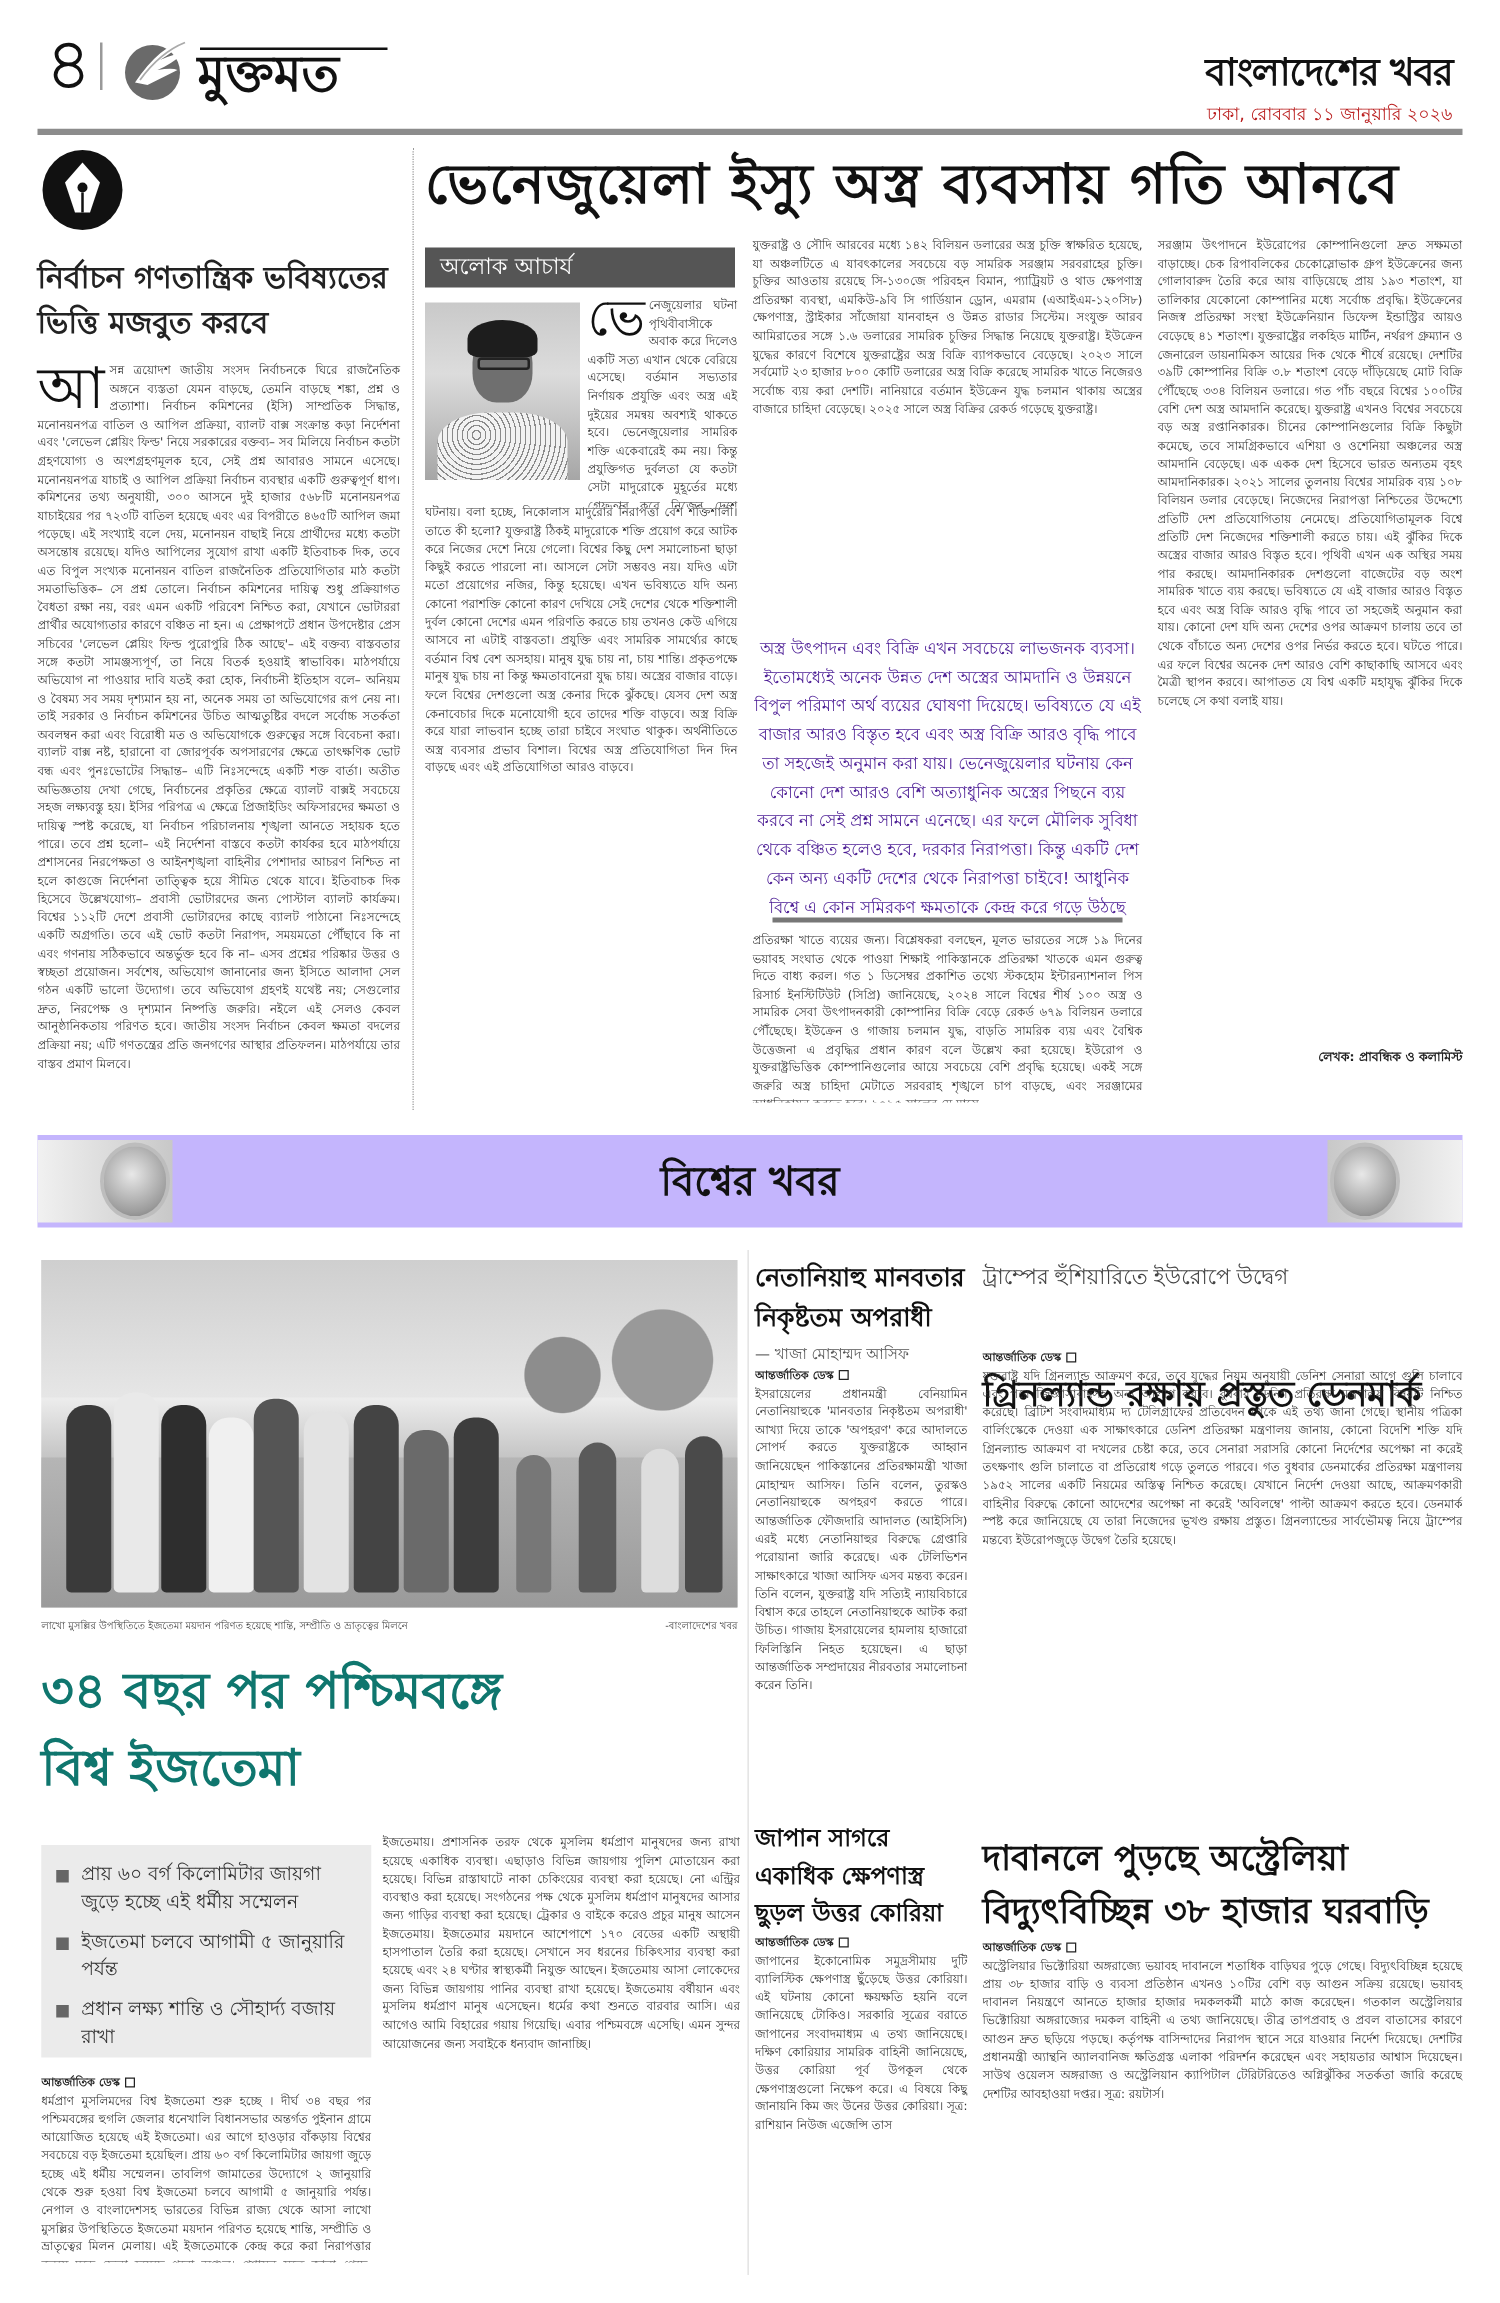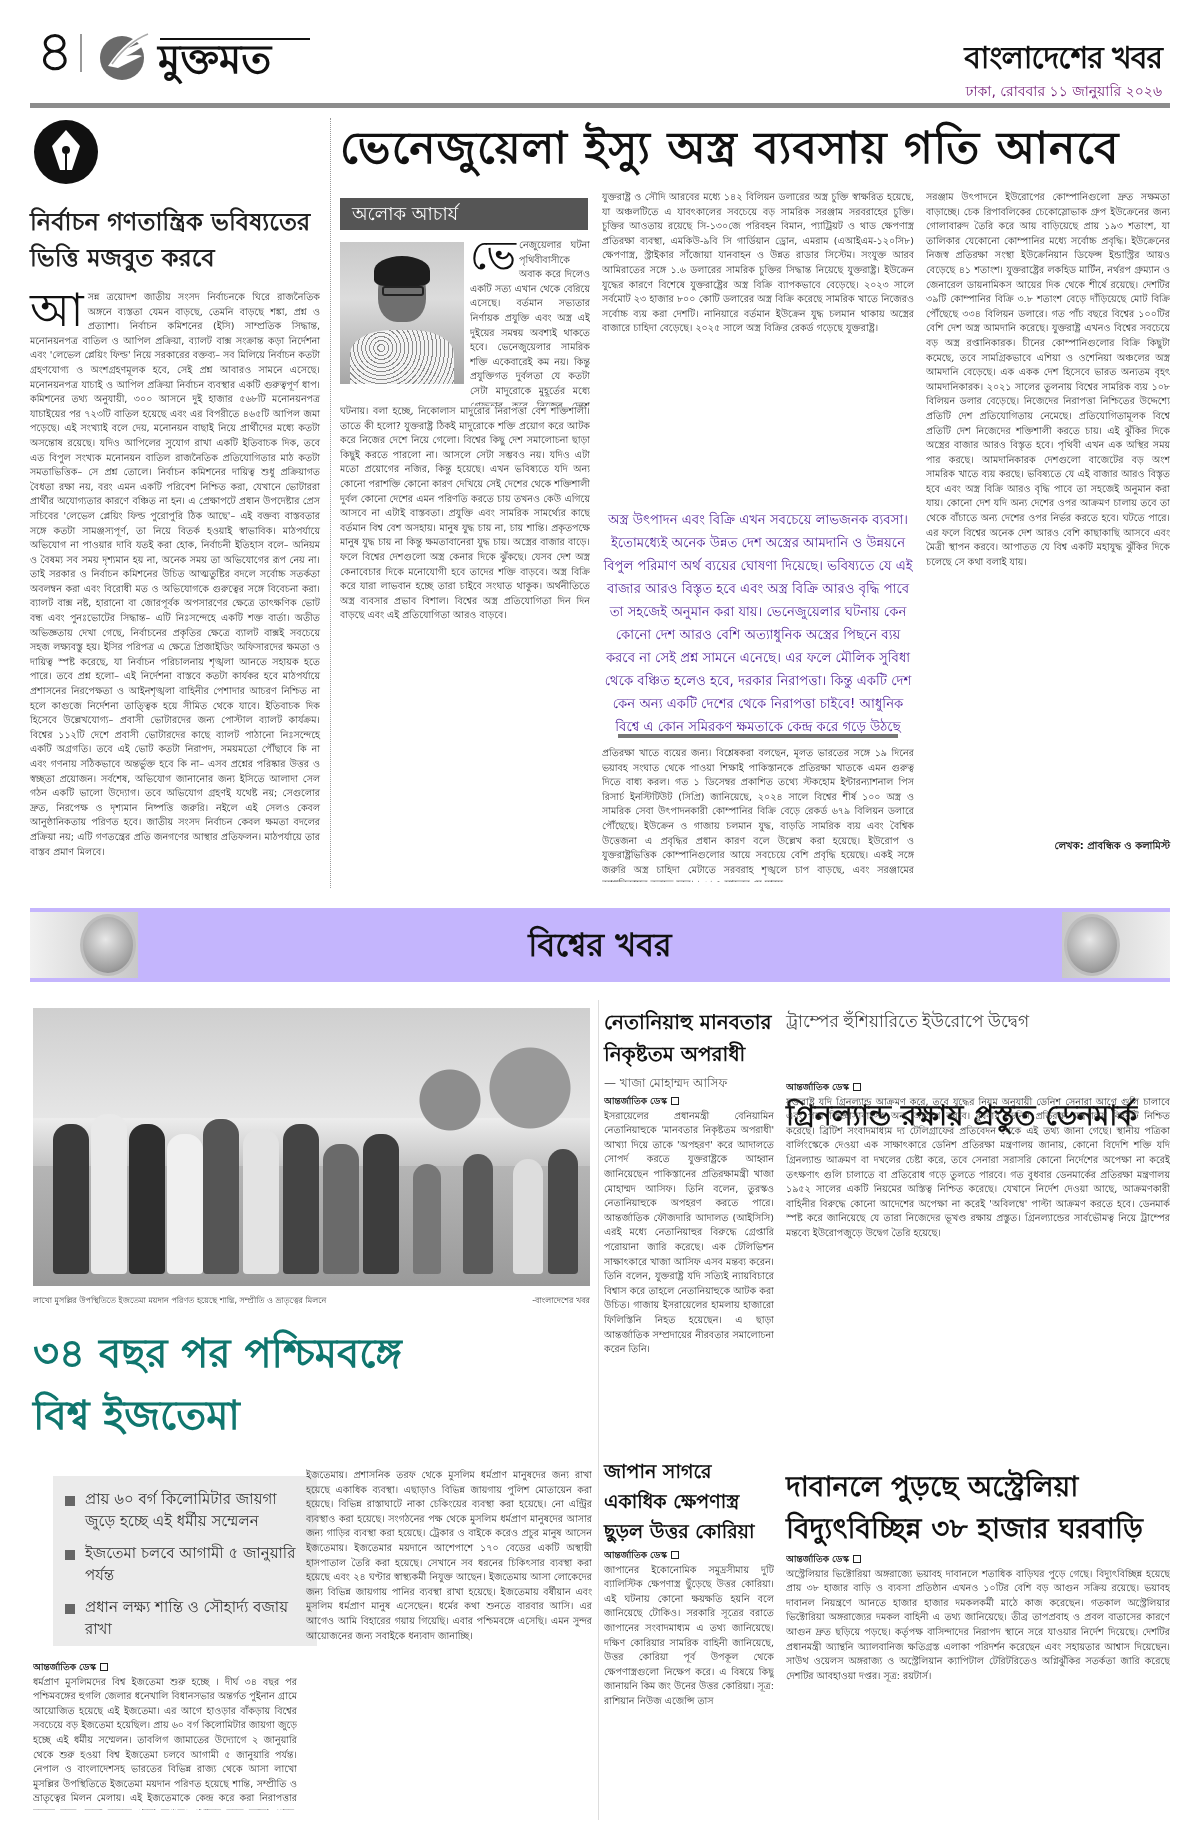--- a/index.html
+++ b/index.html
@@ -7,21 +7,21 @@
   body { font-family: "DejaVu Sans", sans-serif; color: #222; position: relative; }
 
   
   .masthead { position: absolute; left: 0; top: 0; width: 1200px; height: 110px; }
   .page-no { position: absolute; left: 36px; top: 22px; font-family: "DejaVu Serif", serif; font-size: 58px; color: #111; line-height: 1; }
   .pn-sep { position: absolute; left: 80px; top: 34px; width: 2px; height: 38px; background: #999; }
   .section-logo { position: absolute; left: 98px; top: 26px; width: 54px; height: 58px; }
   .section-name { position: absolute; left: 158px; top: 28px; font-family: "DejaVu Serif", serif; font-size: 40px; font-weight: bold; color: #111; }
   .section-line { position: absolute; left: 158px; top: 40px; width: 148px; height: 2px; background: #111; }
   .paper-name { position: absolute; right: 38px; top: 34px; font-family: "DejaVu Sans", sans-serif; font-size: 30px; font-weight: bold; color: #111; letter-spacing: -1px; }
-  .dateline { position: absolute; right: 38px; top: 80px; font-size: 14px; color: #701a75; }
+  .dateline { position: absolute; right: 38px; top: 80px; font-size: 14px; color: #b91c1c; }
   .rule-top { position: absolute; left: 30px; top: 103px; width: 1140px; height: 5px; background: #8c8c8c; }
 
   
   .editorial { position: absolute; left: 30px; top: 118px; width: 290px; height: 770px; }
   .ed-badge { position: relative; height: 72px; }
   .ed-pen { position: absolute; left: 4px; top: 2px; width: 64px; height: 64px; border-radius: 50%; background: #111; }
   .ed-pen svg { position: absolute; left: 0; top: 0; }
   .ed-bar { position: absolute; left: 50px; top: 12px; width: 220px; height: 44px; background: #5b5b5b; color: #fff; font-size: 26px; padding-left: 22px; line-height: 44px; font-family: "DejaVu Serif", serif; }
   .ed-title { margin-top: 14px; font-size: 24px; line-height: 36px; color: #222; font-family: "DejaVu Serif", serif; }
   .ed-body { margin-top: 14px; font-size: 9.5px; line-height: 14.6px; text-align: justify; color: #333; }
@@ -58,21 +58,21 @@
 
   
   .photo { position: absolute; left: 33px; top: 1008px; width: 557px; height: 278px; background: linear-gradient(180deg,#d9d9d9 0%,#ececec 40%,#bdbdbd 60%,#9d9d9d 100%); overflow: hidden; }
   .photo .sky { position: absolute; left: 0; top: 0; width: 100%; height: 110px; background: linear-gradient(180deg,#cfcfcf,#e6e6e6); }
   .photo .trees { position: absolute; right: 0; top: 20px; width: 200px; height: 120px; background: radial-gradient(circle at 30% 60%, #8d8d8d 0 30px, transparent 31px), radial-gradient(circle at 70% 50%, #999 0 40px, transparent 41px); }
   .photo .road { position: absolute; left: 0; bottom: 0; width: 100%; height: 120px; background: linear-gradient(180deg,#b5b5b5,#9a9a9a); }
   .photo .person { position: absolute; bottom: 12px; width: 36px; border-radius: 16px 16px 4px 4px; }
   .caption { position: absolute; left: 33px; top: 1294px; width: 557px; font-size: 8px; color: #444; }
   .caption .credit { position: absolute; right: 0; top: 0; }
   .ij-head { position: absolute; left: 33px; top: 1322px; width: 560px; font-size: 40px; line-height: 62px; font-weight: bold; color: #0f766e; font-family: "DejaVu Serif", serif; }
-  .highlights { position: absolute; left: 33px; top: 1476px; width: 264px; height: 170px; background: #ebebeb; padding: 12px 10px 0 12px; margin-left: 20px; }
+  .highlights { position: absolute; left: 33px; top: 1476px; width: 264px; height: 170px; background: #ebebeb; padding: 12px 10px 0 12px; }
   .hl-item { display: flex; margin-bottom: 10px; }
   .hl-bullet { width: 10px; height: 10px; background: #666; margin-top: 8px; margin-right: 10px; flex: 0 0 10px; }
   .hl-text { font-size: 15px; line-height: 22px; color: #333; font-family: "DejaVu Serif", serif; }
   .desk { font-size: 9px; font-weight: bold; color: #222; }
   .desk .box { display: inline-block; width: 8px; height: 8px; border: 1px solid #222; margin-left: 4px; vertical-align: -1px; }
 
   
   .s-head { position: absolute; font-family: "DejaVu Serif", serif; color: #111; }
 </style>
 </head>
@@ -196,21 +196,21 @@
 
 <div class="vsep" style="left:598px;top:1000px;height:820px;border-left:1px solid #ddd;"></div>
 
 <h3 class="s-head" style="left:604px;top:1006px;width:170px;font-size:20px;line-height:32px;">নেতানিয়াহু মানবতার নিকৃষ্টতম অপরাধী</h3>
 <div style="position:absolute;left:604px;top:1074px;font-size:12px;color:#555;">— খাজা মোহাম্মদ আসিফ</div>
 <div class="col-text" style="left:604px;top:1094px;width:170px;height:350px;overflow:hidden;">
   <div class="desk"><span>আন্তর্জাতিক ডেস্ক</span><span class="box"></span></div>
   <div>ইসরায়েলের প্রধানমন্ত্রী বেনিয়ামিন নেতানিয়াহুকে 'মানবতার নিকৃষ্টতম অপরাধী' আখ্যা দিয়ে তাকে 'অপহরণ' করে আদালতে সোপর্দ করতে যুক্তরাষ্ট্রকে আহ্বান জানিয়েছেন পাকিস্তানের প্রতিরক্ষামন্ত্রী খাজা মোহাম্মদ আসিফ। তিনি বলেন, তুরস্কও নেতানিয়াহুকে অপহরণ করতে পারে। আন্তর্জাতিক ফৌজদারি আদালত (আইসিসি) এরই মধ্যে নেতানিয়াহুর বিরুদ্ধে গ্রেপ্তারি পরোয়ানা জারি করেছে। এক টেলিভিশন সাক্ষাৎকারে খাজা আসিফ এসব মন্তব্য করেন। তিনি বলেন, যুক্তরাষ্ট্র যদি সত্যিই ন্যায়বিচারে বিশ্বাস করে তাহলে নেতানিয়াহুকে আটক করা উচিত। গাজায় ইসরায়েলের হামলায় হাজারো ফিলিস্তিনি নিহত হয়েছেন। এ ছাড়া আন্তর্জাতিক সম্প্রদায়ের নীরবতার সমালোচনা করেন তিনি।</div>
 </div>
 
-<div style="position:absolute;left:786px;top:1008px;font-size:17px;color:#444;font-family:Liberation Serif, serif;">ট্রাম্পের হুঁশিয়ারিতে ইউরোপে উদ্বেগ</div>
+<div style="position:absolute;left:786px;top:1008px;font-size:17px;color:#444;font-family:Liberation Sans, sans-serif;">ট্রাম্পের হুঁশিয়ারিতে ইউরোপে উদ্বেগ</div>
 <h3 class="s-head" style="left:786px;top:1096px;font-size:28px;line-height:40px;text-align:center;">গ্রিনল্যান্ড রক্ষায় প্রস্তুত ডেনমার্ক</h3>
 <div class="col-text" style="left:786px;top:1080px;width:384px;height:360px;overflow:hidden;">
   <div class="desk"><span>আন্তর্জাতিক ডেস্ক</span><span class="box"></span></div>
   <div>যুক্তরাষ্ট্র যদি গ্রিনল্যান্ড আক্রমণ করে, তবে যুদ্ধের নিয়ম অনুযায়ী ডেনিশ সেনারা আগে গুলি চালাবে এবং পরে জিজ্ঞাসাবাদসহ অন্য আলাপ করবে। বুধবার ডেনিশ প্রতিরক্ষা মন্ত্রণালয় বিষয়টি নিশ্চিত করেছে। ব্রিটিশ সংবাদমাধ্যম দ্য টেলিগ্রাফের প্রতিবেদন থেকে এই তথ্য জানা গেছে। স্থানীয় পত্রিকা বার্লিংস্কেকে দেওয়া এক সাক্ষাৎকারে ডেনিশ প্রতিরক্ষা মন্ত্রণালয় জানায়, কোনো বিদেশি শক্তি যদি গ্রিনল্যান্ড আক্রমণ বা দখলের চেষ্টা করে, তবে সেনারা সরাসরি কোনো নির্দেশের অপেক্ষা না করেই তৎক্ষণাৎ গুলি চালাতে বা প্রতিরোধ গড়ে তুলতে পারবে। গত বুধবার ডেনমার্কের প্রতিরক্ষা মন্ত্রণালয় ১৯৫২ সালের একটি নিয়মের অস্তিত্ব নিশ্চিত করেছে। যেখানে নির্দেশ দেওয়া আছে, আক্রমণকারী বাহিনীর বিরুদ্ধে কোনো আদেশের অপেক্ষা না করেই 'অবিলম্বে' পাল্টা আক্রমণ করতে হবে। ডেনমার্ক স্পষ্ট করে জানিয়েছে যে তারা নিজেদের ভূখণ্ড রক্ষায় প্রস্তুত। গ্রিনল্যান্ডের সার্বভৌমত্ব নিয়ে ট্রাম্পের মন্তব্যে ইউরোপজুড়ে উদ্বেগ তৈরি হয়েছে।</div>
 </div>
 
 <h3 class="s-head" style="left:604px;top:1456px;width:172px;font-size:19px;line-height:30px;">জাপান সাগরে একাধিক ক্ষেপণাস্ত্র ছুড়ল উত্তর কোরিয়া</h3>
 <div class="col-text" style="left:604px;top:1548px;width:170px;height:262px;overflow:hidden;">
   <div class="desk"><span>আন্তর্জাতিক ডেস্ক</span><span class="box"></span></div>
   <div>জাপানের ইকোনোমিক সমুদ্রসীমায় দুটি ব্যালিস্টিক ক্ষেপণাস্ত্র ছুঁড়েছে উত্তর কোরিয়া। এই ঘটনায় কোনো ক্ষয়ক্ষতি হয়নি বলে জানিয়েছে টোকিও। সরকারি সূত্রের বরাতে জাপানের সংবাদমাধ্যম এ তথ্য জানিয়েছে। দক্ষিণ কোরিয়ার সামরিক বাহিনী জানিয়েছে, উত্তর কোরিয়া পূর্ব উপকূল থেকে ক্ষেপণাস্ত্রগুলো নিক্ষেপ করে। এ বিষয়ে কিছু জানায়নি কিম জং উনের উত্তর কোরিয়া। সূত্র: রাশিয়ান নিউজ এজেন্সি তাস</div>

